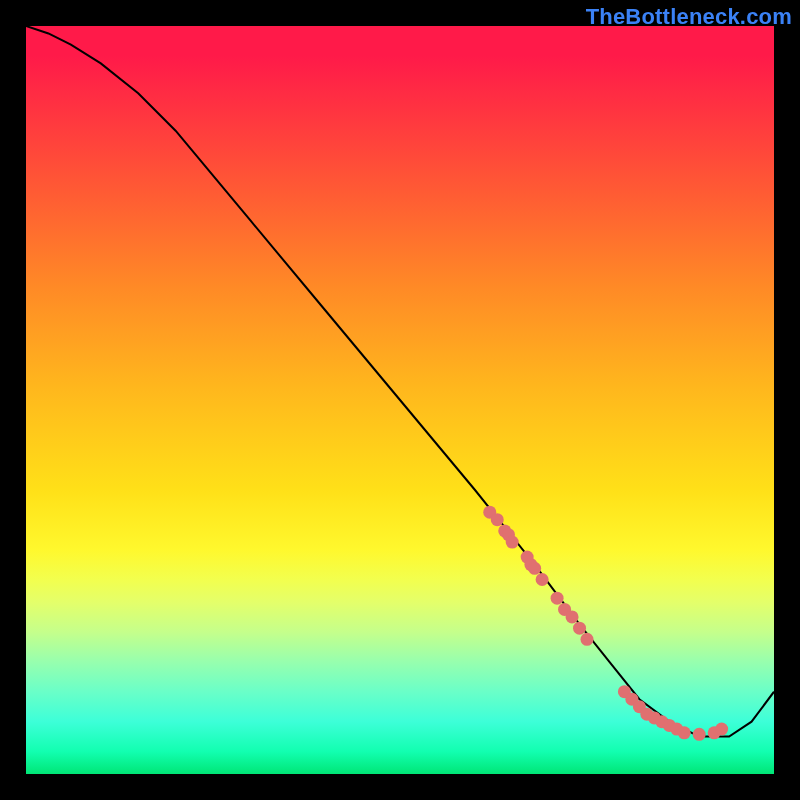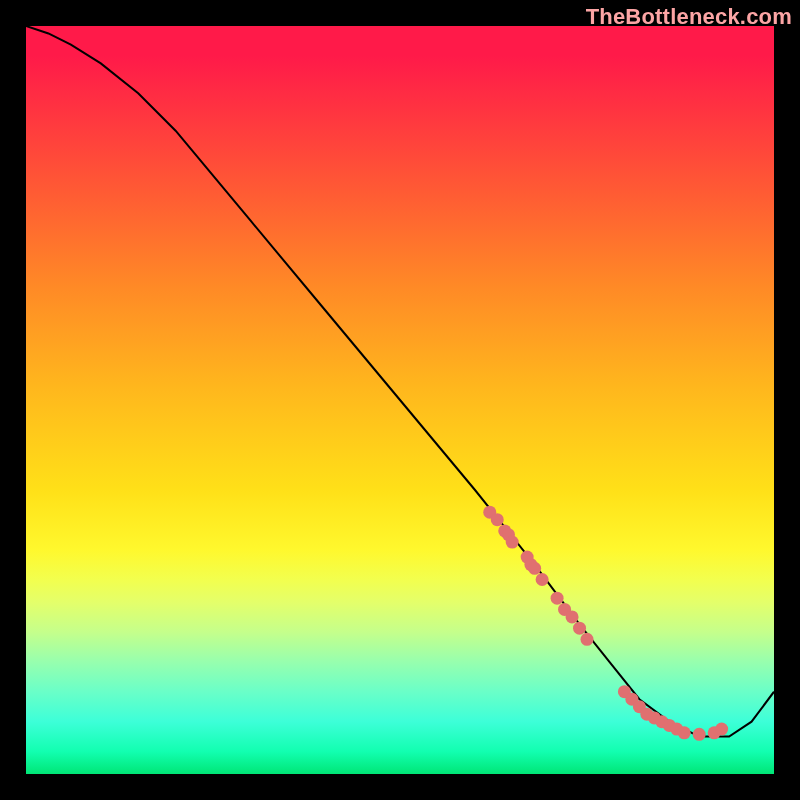--- a/index.html
+++ b/index.html
@@ -39,21 +39,21 @@
       #6affc8 89%,
       #3dffd8 93%,
       #12ffb0 97%,
       #00e676 100%
     );
   }
   .watermark {
     position: absolute;
     top: 4px;
     right: 8px;
-    color: #fca5a5;
+    color: #3b82f6;
     font-size: 22px;
     font-weight: 600;
     letter-spacing: 0.2px;
     user-select: none;
   }
   svg.overlay {
     position: absolute;
     left: 0; top: 0;
     width: 748px;
     height: 748px;

